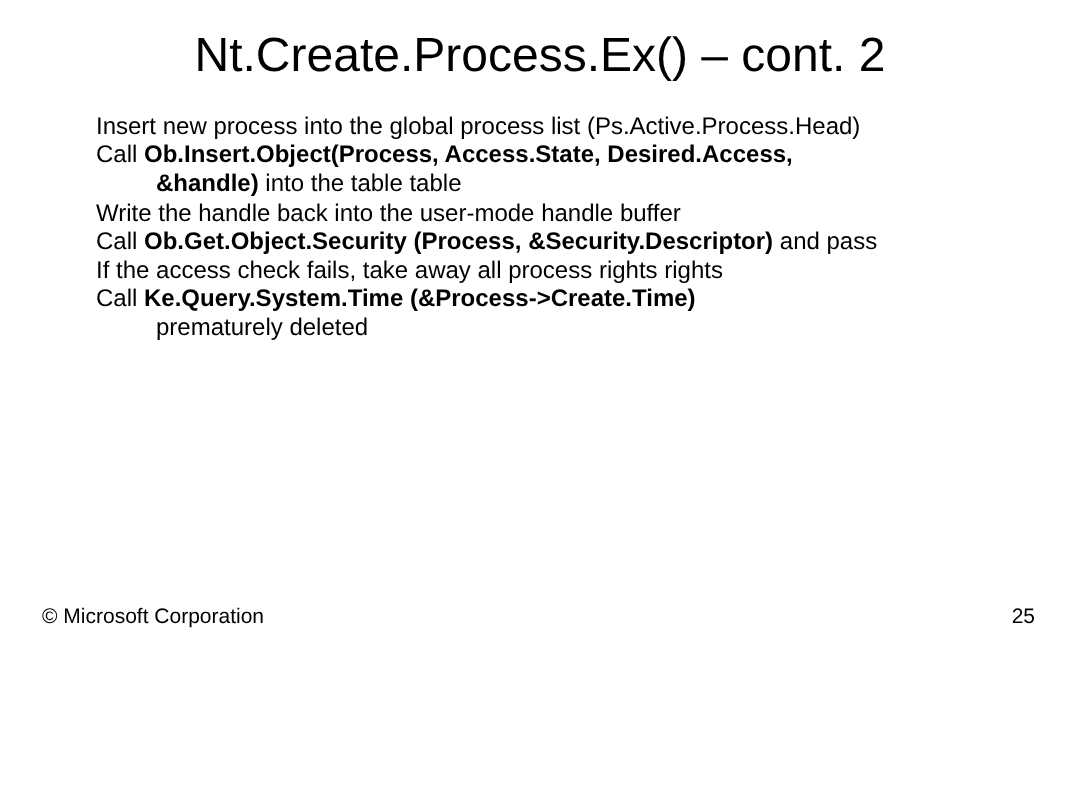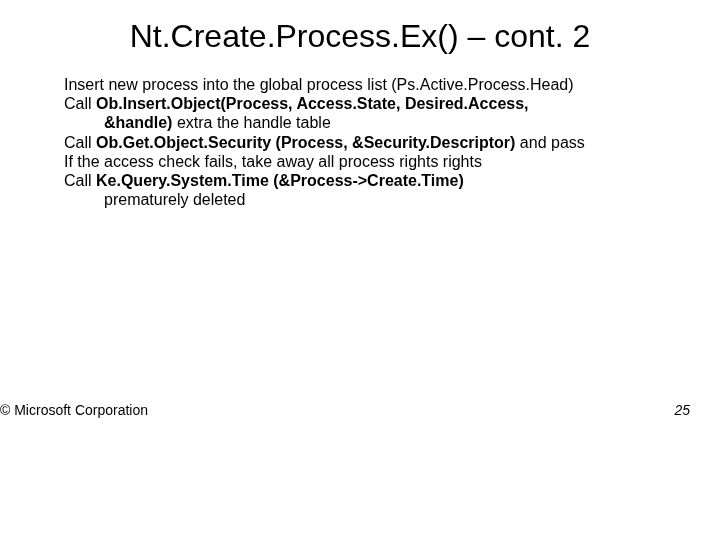--- a/index.html
+++ b/index.html
@@ -10,20 +10,21 @@
     background: #ffffff;
     font-family: Arial, Helvetica, sans-serif;
     color: #000000;
     overflow: hidden;
   }
   .slide {
     width: 720px;
     height: 432px;
     position: relative;
     box-sizing: border-box;
+    padding-left: 28px;
   }
   .title {
     position: absolute;
     top: 18px;
     left: 0;
     width: 720px;
     text-align: center;
     font-size: 32px;
     font-weight: 400;
   }
@@ -48,44 +49,46 @@
     bottom: 14px;
     width: 720px;
     text-align: left;
     font-size: 14px;
   }
   .footer-right {
     position: absolute;
     bottom: 14px;
     right: 30px;
     font-size: 14px;
-    font-style: italic;
   }
 </style>
 </head>
 <body>
 
 <div class="slide">
 
   <div class="title">Nt.Create.Process.Ex() – cont. 2</div>
 
   <div class="body">
 
     <p>
       <span>Insert new process into the global process list (Ps.Active.Process.Head)</span>
     </p>
 
 
     <p>
       <span>Call </span><b>Ob.Insert.Object(Process, Access.State, Desired.Access,</b>
     </p>
     <p class="cont">
-      <b>&amp;handle)</b><span> extra the handle table</span>
+      <b>&amp;handle)</b><span> into the table table</span>
     </p>
 
+    <p>
+      <span>Write the handle back into the user-mode handle buffer</span>
+    </p>
 
     <p>
       <span>Call </span><b>Ob.Get.Object.Security (Process, &amp;Security.Descriptor)</b><span> and pass</span>
     </p>
 
     <p>
       <span>If the access check fails, take away all process rights rights</span>
     </p>
 
     <p>

